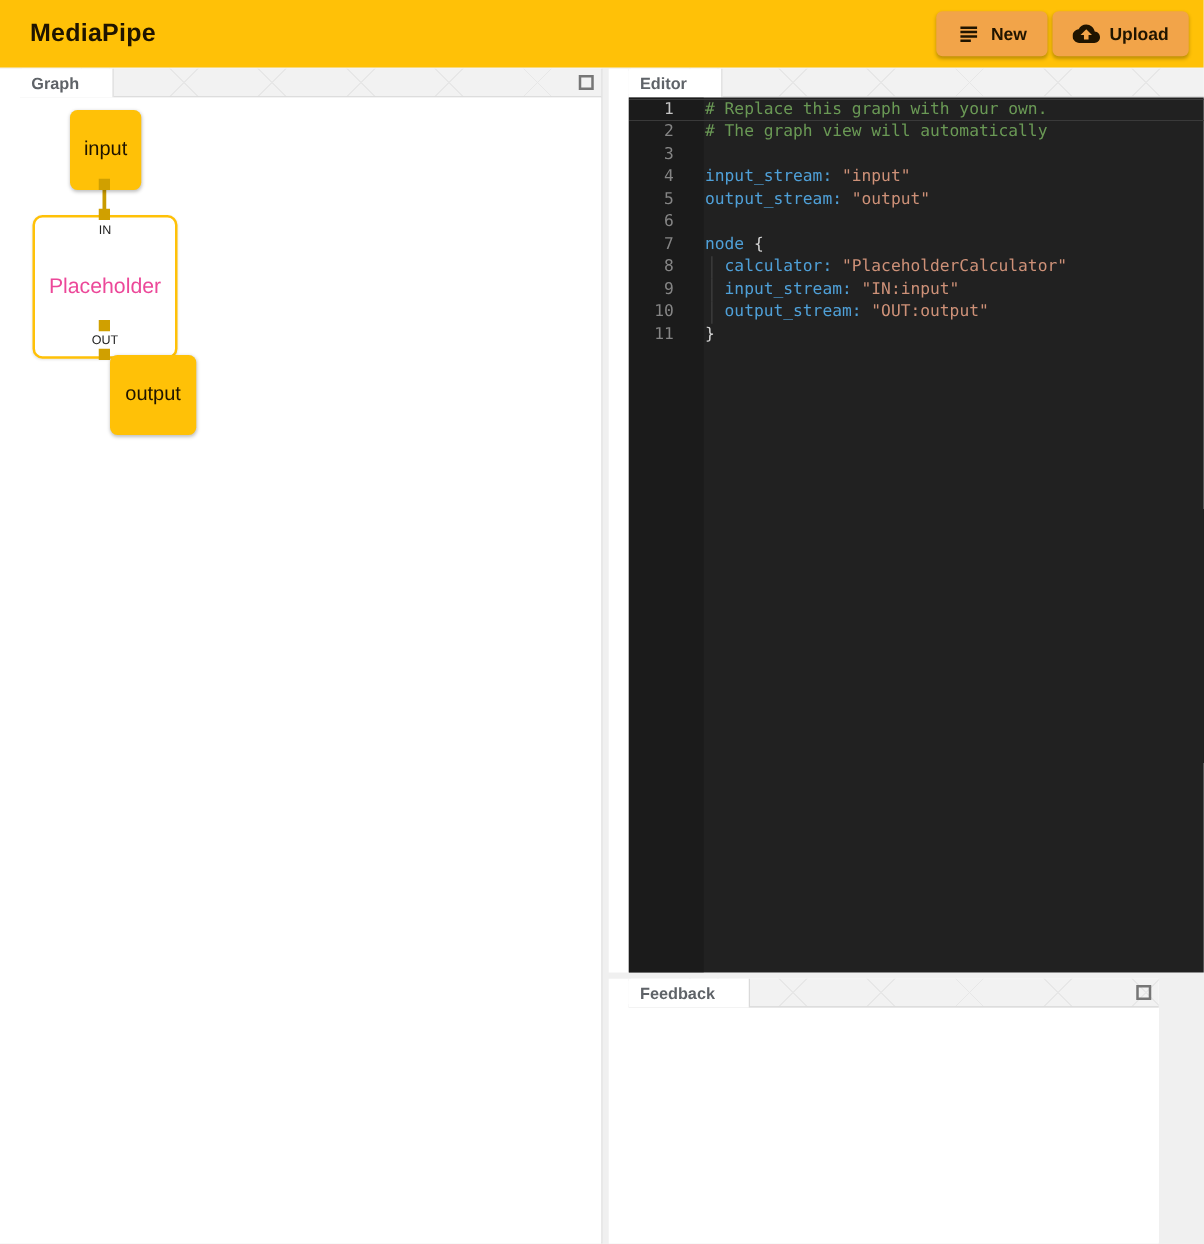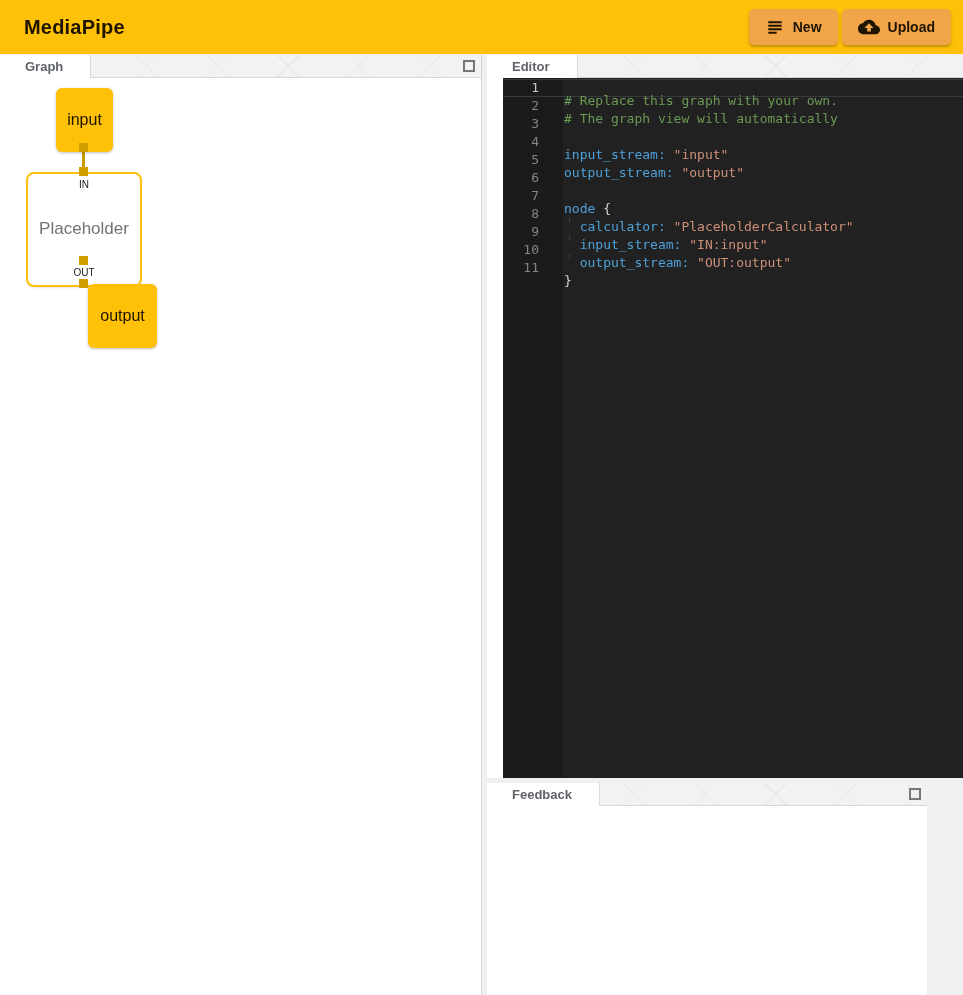--- a/index.html
+++ b/index.html
@@ -86,21 +86,21 @@
   }
   .gnode.calc {
     background: #fff;
     border: 2px solid #FFC107;
     border-radius: 8px;
     box-shadow: 0 1px 2px rgba(0,0,0,.10);
     flex-direction: column; justify-content: space-between;
     padding: 5px 0 7px 0;
   }
   .gnode.calc .port-label { font-size: 10px; color: #212121; }
-  .gnode.calc .calc-label { font-size: 17px; font-weight: 500; color: #737373; }
+  .gnode.calc .calc-label { font-size: 17px; font-weight: 500; color: #ec4899; }
   #node-input  { left: 40px; top: 10px;  width: 57px;  height: 64px; }
   #node-placeholder { left: 10px; top: 94px; width: 116px; height: 115px; }
   #node-output { left: 34px; top: 206px; width: 69px;  height: 64px; margin-left: 38px; }
 
   .gedge { position: absolute; width: 3px; background: #C99B00; left: 66px; }
   #edge-1 { top: 72px;  height: 26px; }
   #edge-2 { top: 184px; height: 24px; }
   .gport { position: absolute; width: 9px; height: 9px; background: #D0A000; left: 63px; }
   #port-a { top: 65px;  }
   #port-b { top: 89px;  }
@@ -123,21 +123,21 @@
     background: #1b1b1b;
   }
   .code-lines { position: absolute; left: 0; top: 1px; right: 16px; }
   .code-line { display: flex; height: 18px; line-height: 18px; white-space: pre; }
   .code-line.active { box-shadow: inset 0 -1px 0 #3a3a3a, inset 0 1px 0 #3a3a3a; }
   .line-num {
     flex: none; width: 36px; text-align: right;
     color: #858585; z-index: 1;
   }
   .code-line.active .line-num { color: #c6c6c6; }
-  .line-content { padding-left: 25px; position: relative; margin-top: 13px; }
+  .line-content { padding-left: 25px; position: relative; }
   .line-content.indented::before {
     content: '';
     position: absolute; left: 30px; top: 0; bottom: 0; width: 1px;
     background: #404040;
   }
   .tok-comment { color: #6A9955; }
   .tok-key     { color: #4FA0D8; }
   .tok-string  { color: #CE9178; }
   .tok-plain   { color: #D4D4D4; }
 

